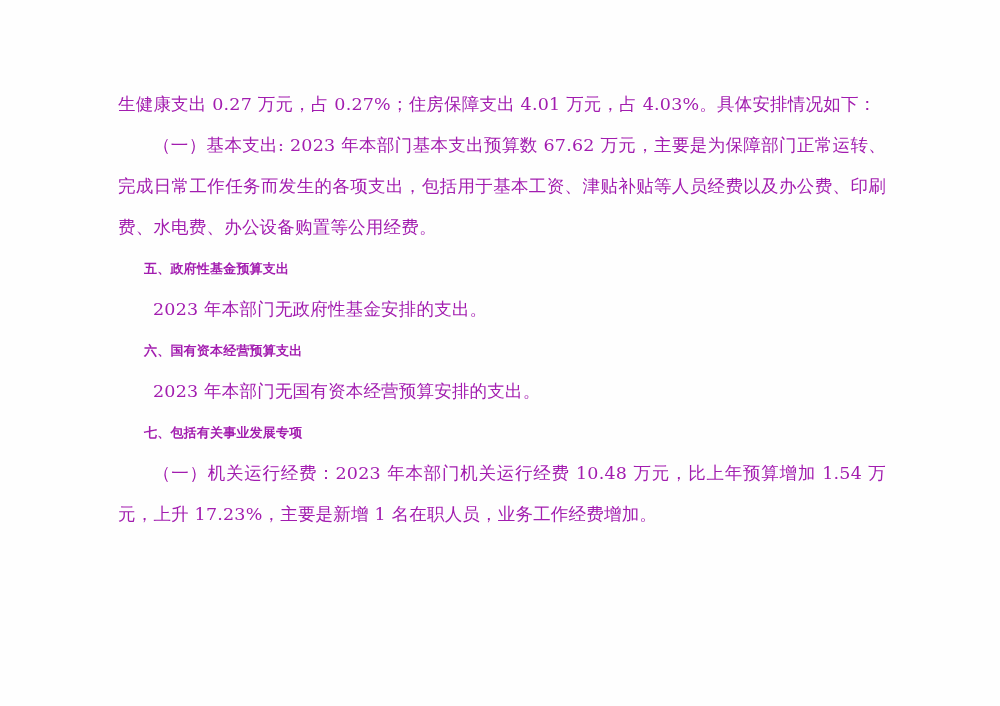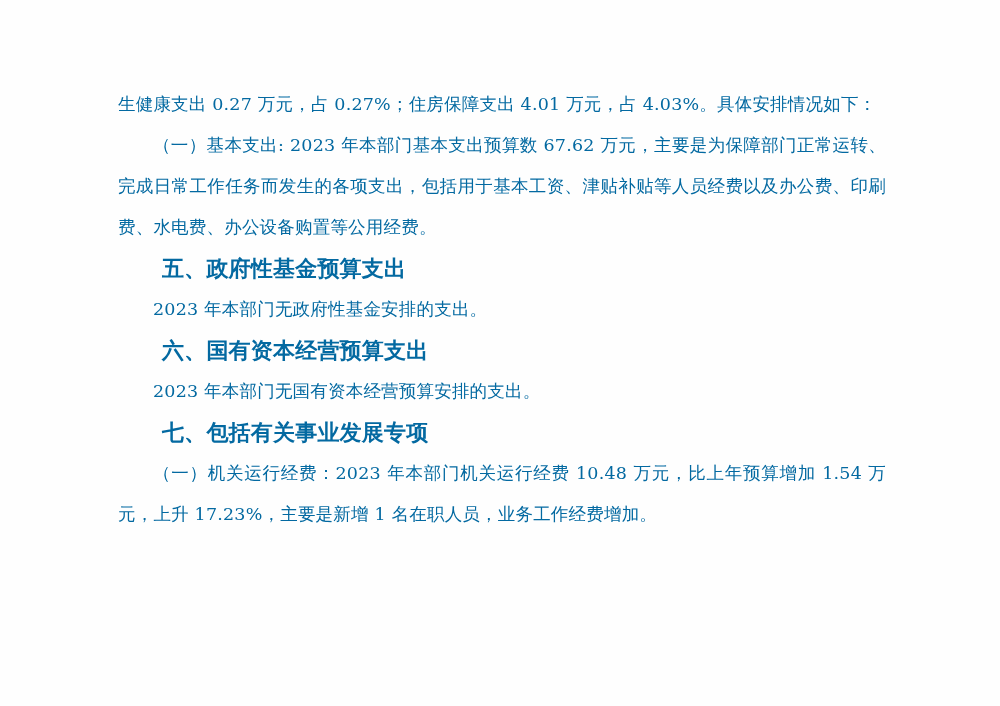--- a/index.html
+++ b/index.html
@@ -7,21 +7,21 @@
     padding: 0;
     background: #ffffff;
   }
   .page {
     position: relative;
     width: 1000px;
     height: 706px;
     background: #fefefe;
     overflow: hidden;
     font-family: "DejaVu Serif", "Liberation Serif", serif;
-    color: #0369a1;
+    color: #a21caf;
   }
   .content {
     position: absolute;
     left: 118px;
     top: 84px;
     width: 768px;
   }
   p {
     margin: 0;
     font-size: 17.5px;
@@ -29,21 +29,21 @@
     text-align: justify;
     text-justify: inter-ideograph;
     letter-spacing: 0.2px;
   }
   .indent {
     text-indent: 2em;
   }
   .heading {
     font-weight: bold;
     text-indent: 2em;
-    font-size: 22px;
+    font-size: 13px;
     line-height: 41px;
     margin: 0;
   }
   .lead {
     font-weight: normal;
   }
   .body-para {
     margin: 0;
   }
 </style>

